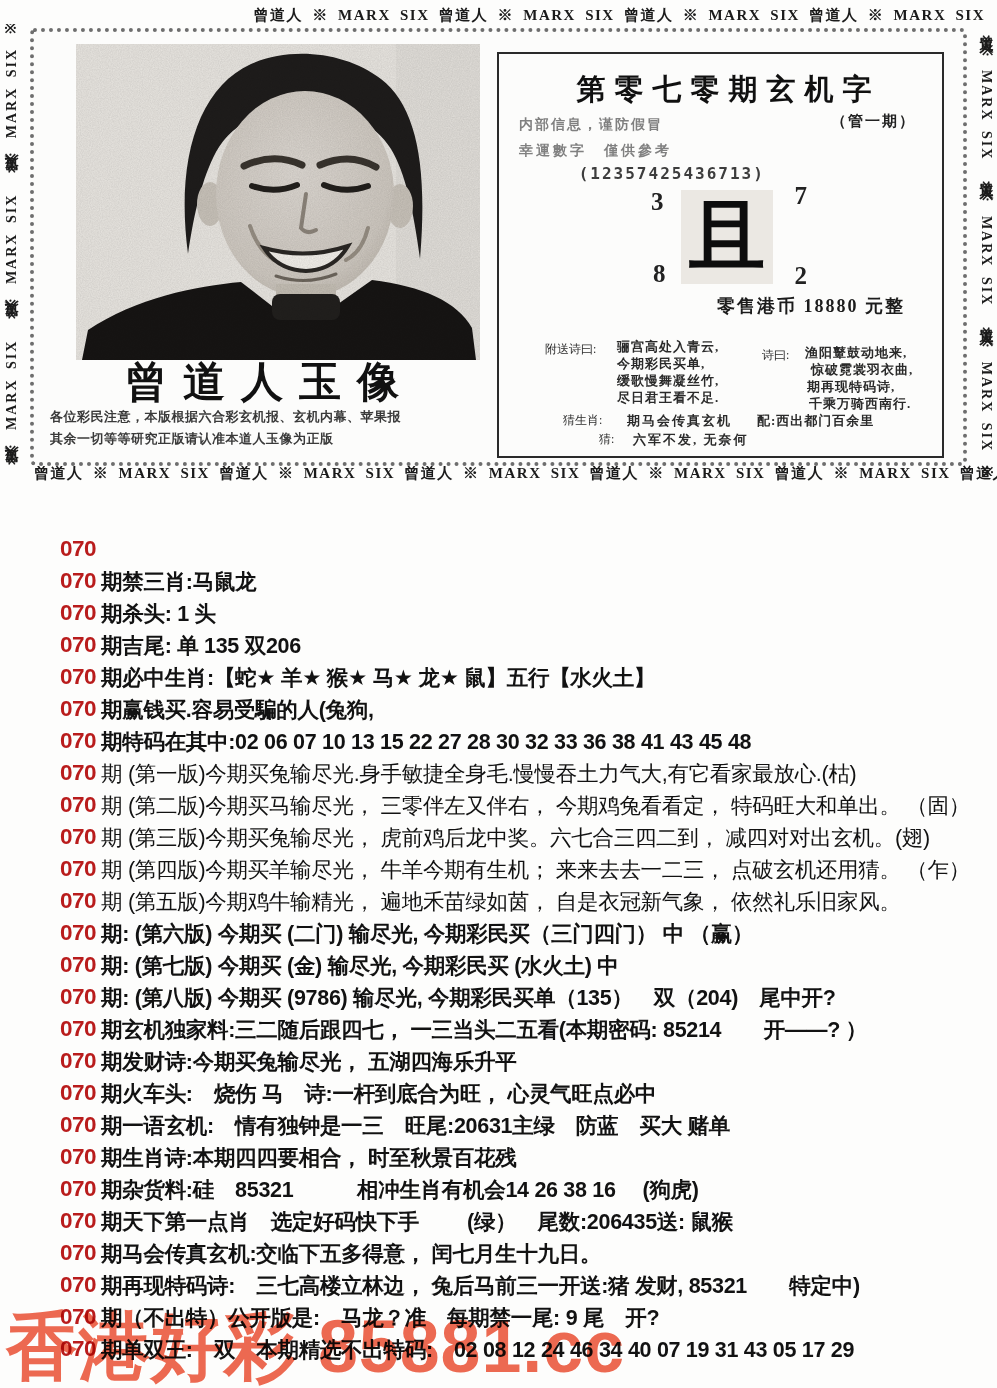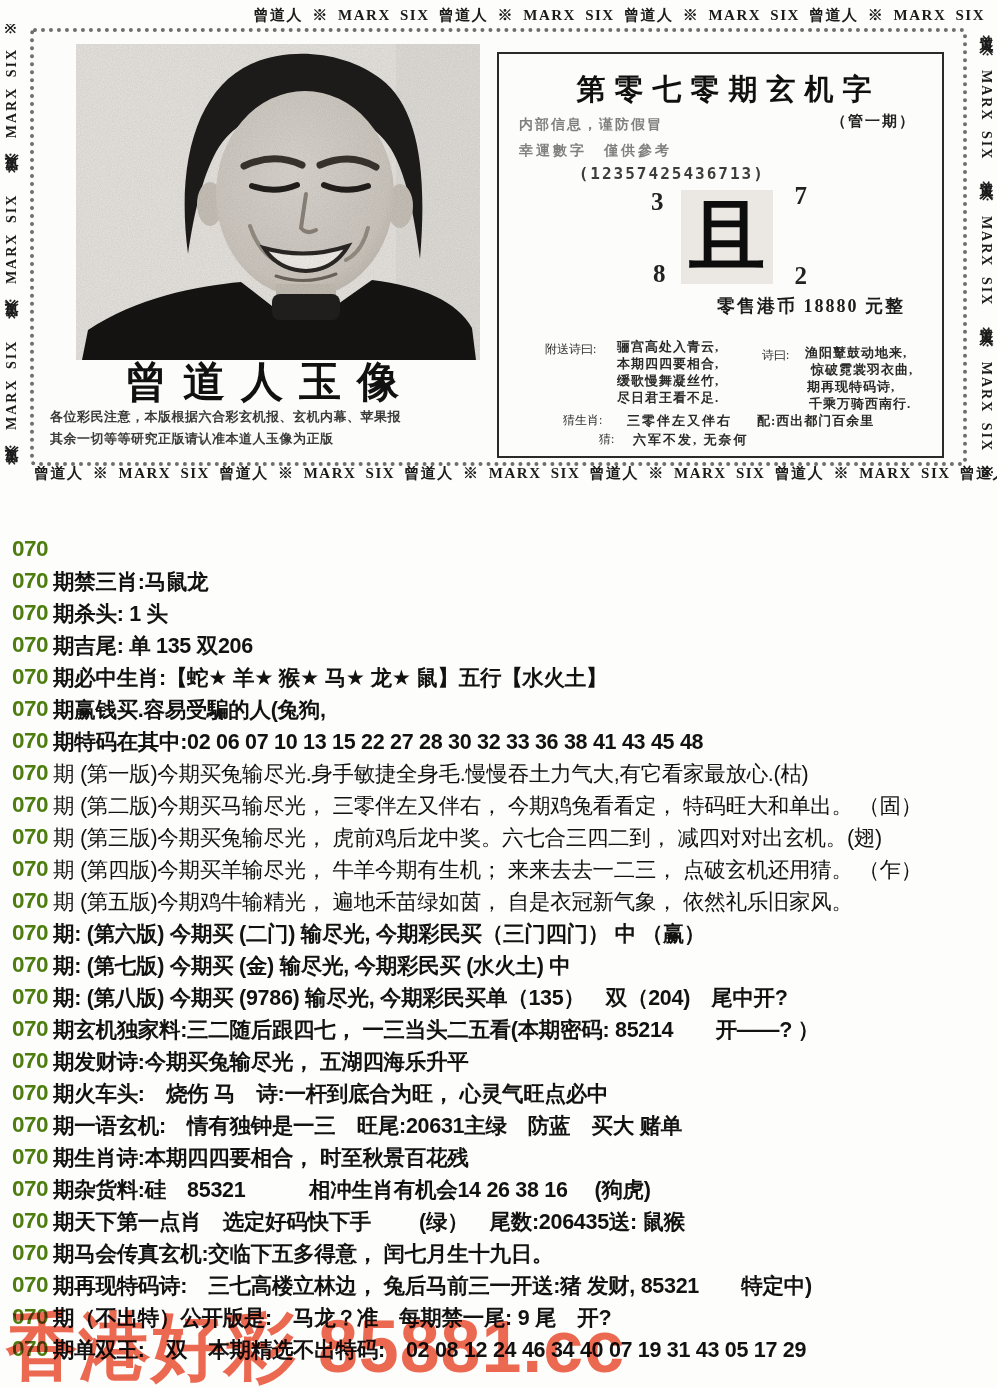--- a/index.html
+++ b/index.html
@@ -50,21 +50,21 @@
   .poem-line{position:absolute;font-size:13px;font-weight:700;color:#2a2a2a;letter-spacing:1px;white-space:nowrap;}
   .p1-label{left:46px;top:287px;} .p2-label{left:263px;top:293px;}
   .p1-0{left:118px;top:284px;} .p1-1{left:118px;top:301px;} .p1-2{left:118px;top:318px;} .p1-3{left:118px;top:335px;}
   .p2-0{left:306px;top:290px;} .p2-1{left:312px;top:307px;} .p2-2{left:308px;top:324px;} .p2-3{left:310px;top:341px;}
   .guess-animal-label{left:64px;top:358px;} .guess-animal-text{left:128px;top:358px;letter-spacing:2px;}
   .pair-text{left:258px;top:358px;} .guess-label{left:100px;top:377px;} .guess-text{left:134px;top:377px;letter-spacing:2px;}
 
   
   .predictions{position:absolute;left:12px;top:533px;width:980px;}
   .pred-line{height:32px;display:flex;align-items:center;white-space:nowrap;}
-  .pred-num{font-size:22.5px;font-weight:800;letter-spacing:-.5px;margin-right:5px;color:#4d7c0f;}
+  .pred-num{font-size:22.5px;font-weight:800;letter-spacing:-.5px;margin-right:5px;color:#b91c1c;margin-left:48px;}
   .pred-text{font-size:21.5px;font-weight:700;letter-spacing:-.3px;color:#121212;}
   .pred-line:nth-child(n+8):nth-child(-n+12) .pred-text{font-weight:500;}
   .pred-line:nth-child(n+13):nth-child(-n+15) .pred-text{font-weight:600;}
 
   
   .watermark{position:absolute;left:6px;top:1298px;font-size:74px;font-weight:700;
              letter-spacing:1px;white-space:nowrap;transform:scaleX(.97);transform-origin:left;
              mix-blend-mode:multiply;opacity:.88;z-index:5;}
 </style>
 </head>
@@ -139,32 +139,32 @@
       <span class="corner-num num-tl">3</span>
       <span class="corner-num num-tr">7</span>
       <span class="corner-num num-bl">8</span>
       <span class="corner-num num-br">2</span>
       <div class="glyph">且</div>
     </div>
     <div class="price">零售港币 18880 元整</div>
 
     <div class="poem-label p1-label">附送诗曰:</div>
     <div class="poem-line p1-0">骊宫高处入青云,</div>
-    <div class="poem-line p1-1">本期四四要相合,</div>
+    <div class="poem-line p1-1">今期彩民买单,</div>
     <div class="poem-line p1-2">缓歌慢舞凝丝竹,</div>
     <div class="poem-line p1-3">尽日君王看不足.</div>
 
     <div class="poem-label p2-label">诗曰:</div>
     <div class="poem-line p2-0">渔阳鼙鼓动地来,</div>
     <div class="poem-line p2-1">惊破霓裳羽衣曲,</div>
     <div class="poem-line p2-2">期再现特码诗,</div>
     <div class="poem-line p2-3">千乘万骑西南行.</div>
 
     <div class="poem-label guess-animal-label">猜生肖:</div>
-    <div class="poem-line guess-animal-text">三零伴左又伴右</div>
+    <div class="poem-line guess-animal-text">期马会传真玄机</div>
     <div class="poem-line pair-text">配:西出都门百余里</div>
     <div class="poem-label guess-label">猜:</div>
     <div class="poem-line guess-text">六军不发, 无奈何</div>
   </div>
 
   <div class="predictions">
       <div class="pred-line">
         <span class="pred-num">070</span>
       </div>
       <div class="pred-line">

